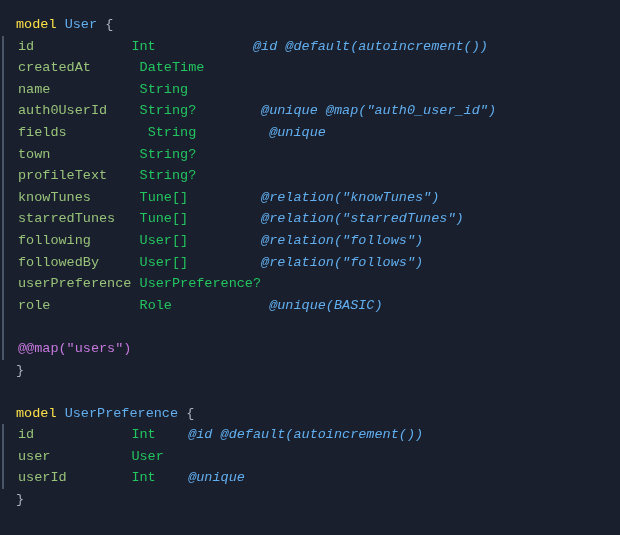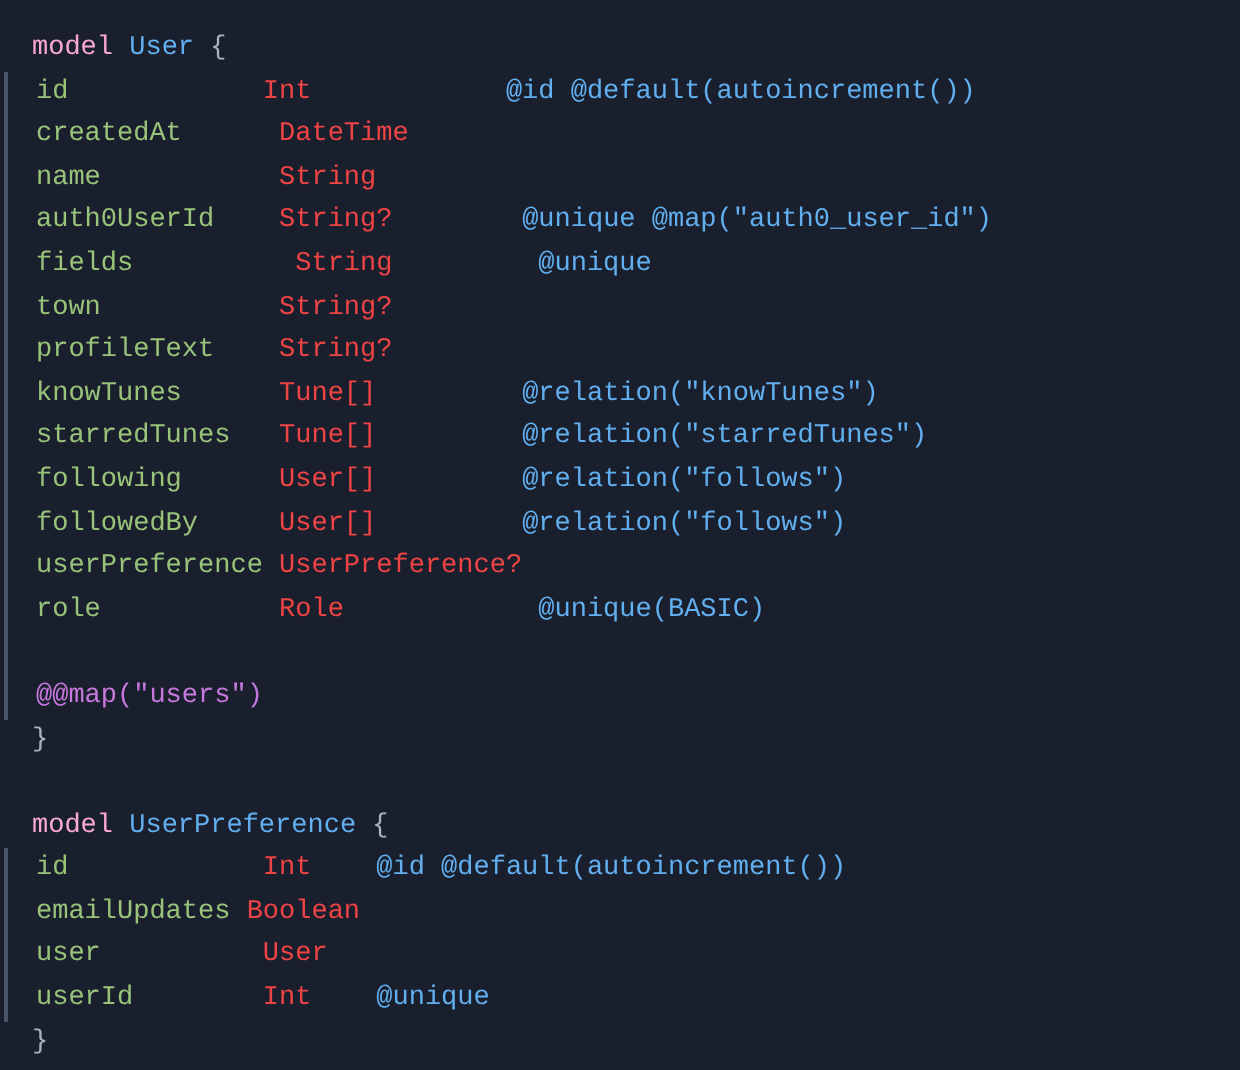--- a/index.html
+++ b/index.html
@@ -29,26 +29,26 @@
       padding: 0 16px;
       white-space: pre;
     }
 
     .line.has-border {
       border-left: 2px solid #4a5568;
       padding-left: 14px;
       margin-left: 2px;
     }
 
-    .kw { color: #f9a8d4; }          
+    .kw { color: #fde047; }          
     .model-name { color: #61afef; }  
     .brace { color: #abb2bf; }       
     .field { color: #98c379; }       
-    .type { color: #ef4444; }    
-    .attr { color: #61afef; }        
+    .type { color: #22c55e; }    
+    .attr { color: #61afef; font-style: italic; }        
     .map-attr { color: #c678dd; }
   </style>
 </head>
 <body>
 
 <div class="code-block">
 
   <div class="line">
     <span class="kw">model</span>
     <span>&nbsp;</span>
@@ -177,25 +177,20 @@
   </div>
 
   <div class="line has-border">
     <span class="field">id</span>
     <span>            </span>
     <span class="type">Int</span>
     <span>    </span>
     <span class="attr">@id @default(autoincrement())</span>
   </div>
 
-  <div class="line has-border">
-    <span class="field">emailUpdates</span>
-    <span> </span>
-    <span class="type">Boolean</span>
-  </div>
 
   <div class="line has-border">
     <span class="field">user</span>
     <span>          </span>
     <span class="type">User</span>
     <span>   </span>
   </div>
 
   <div class="line has-border">
     <span class="field">userId</span>

